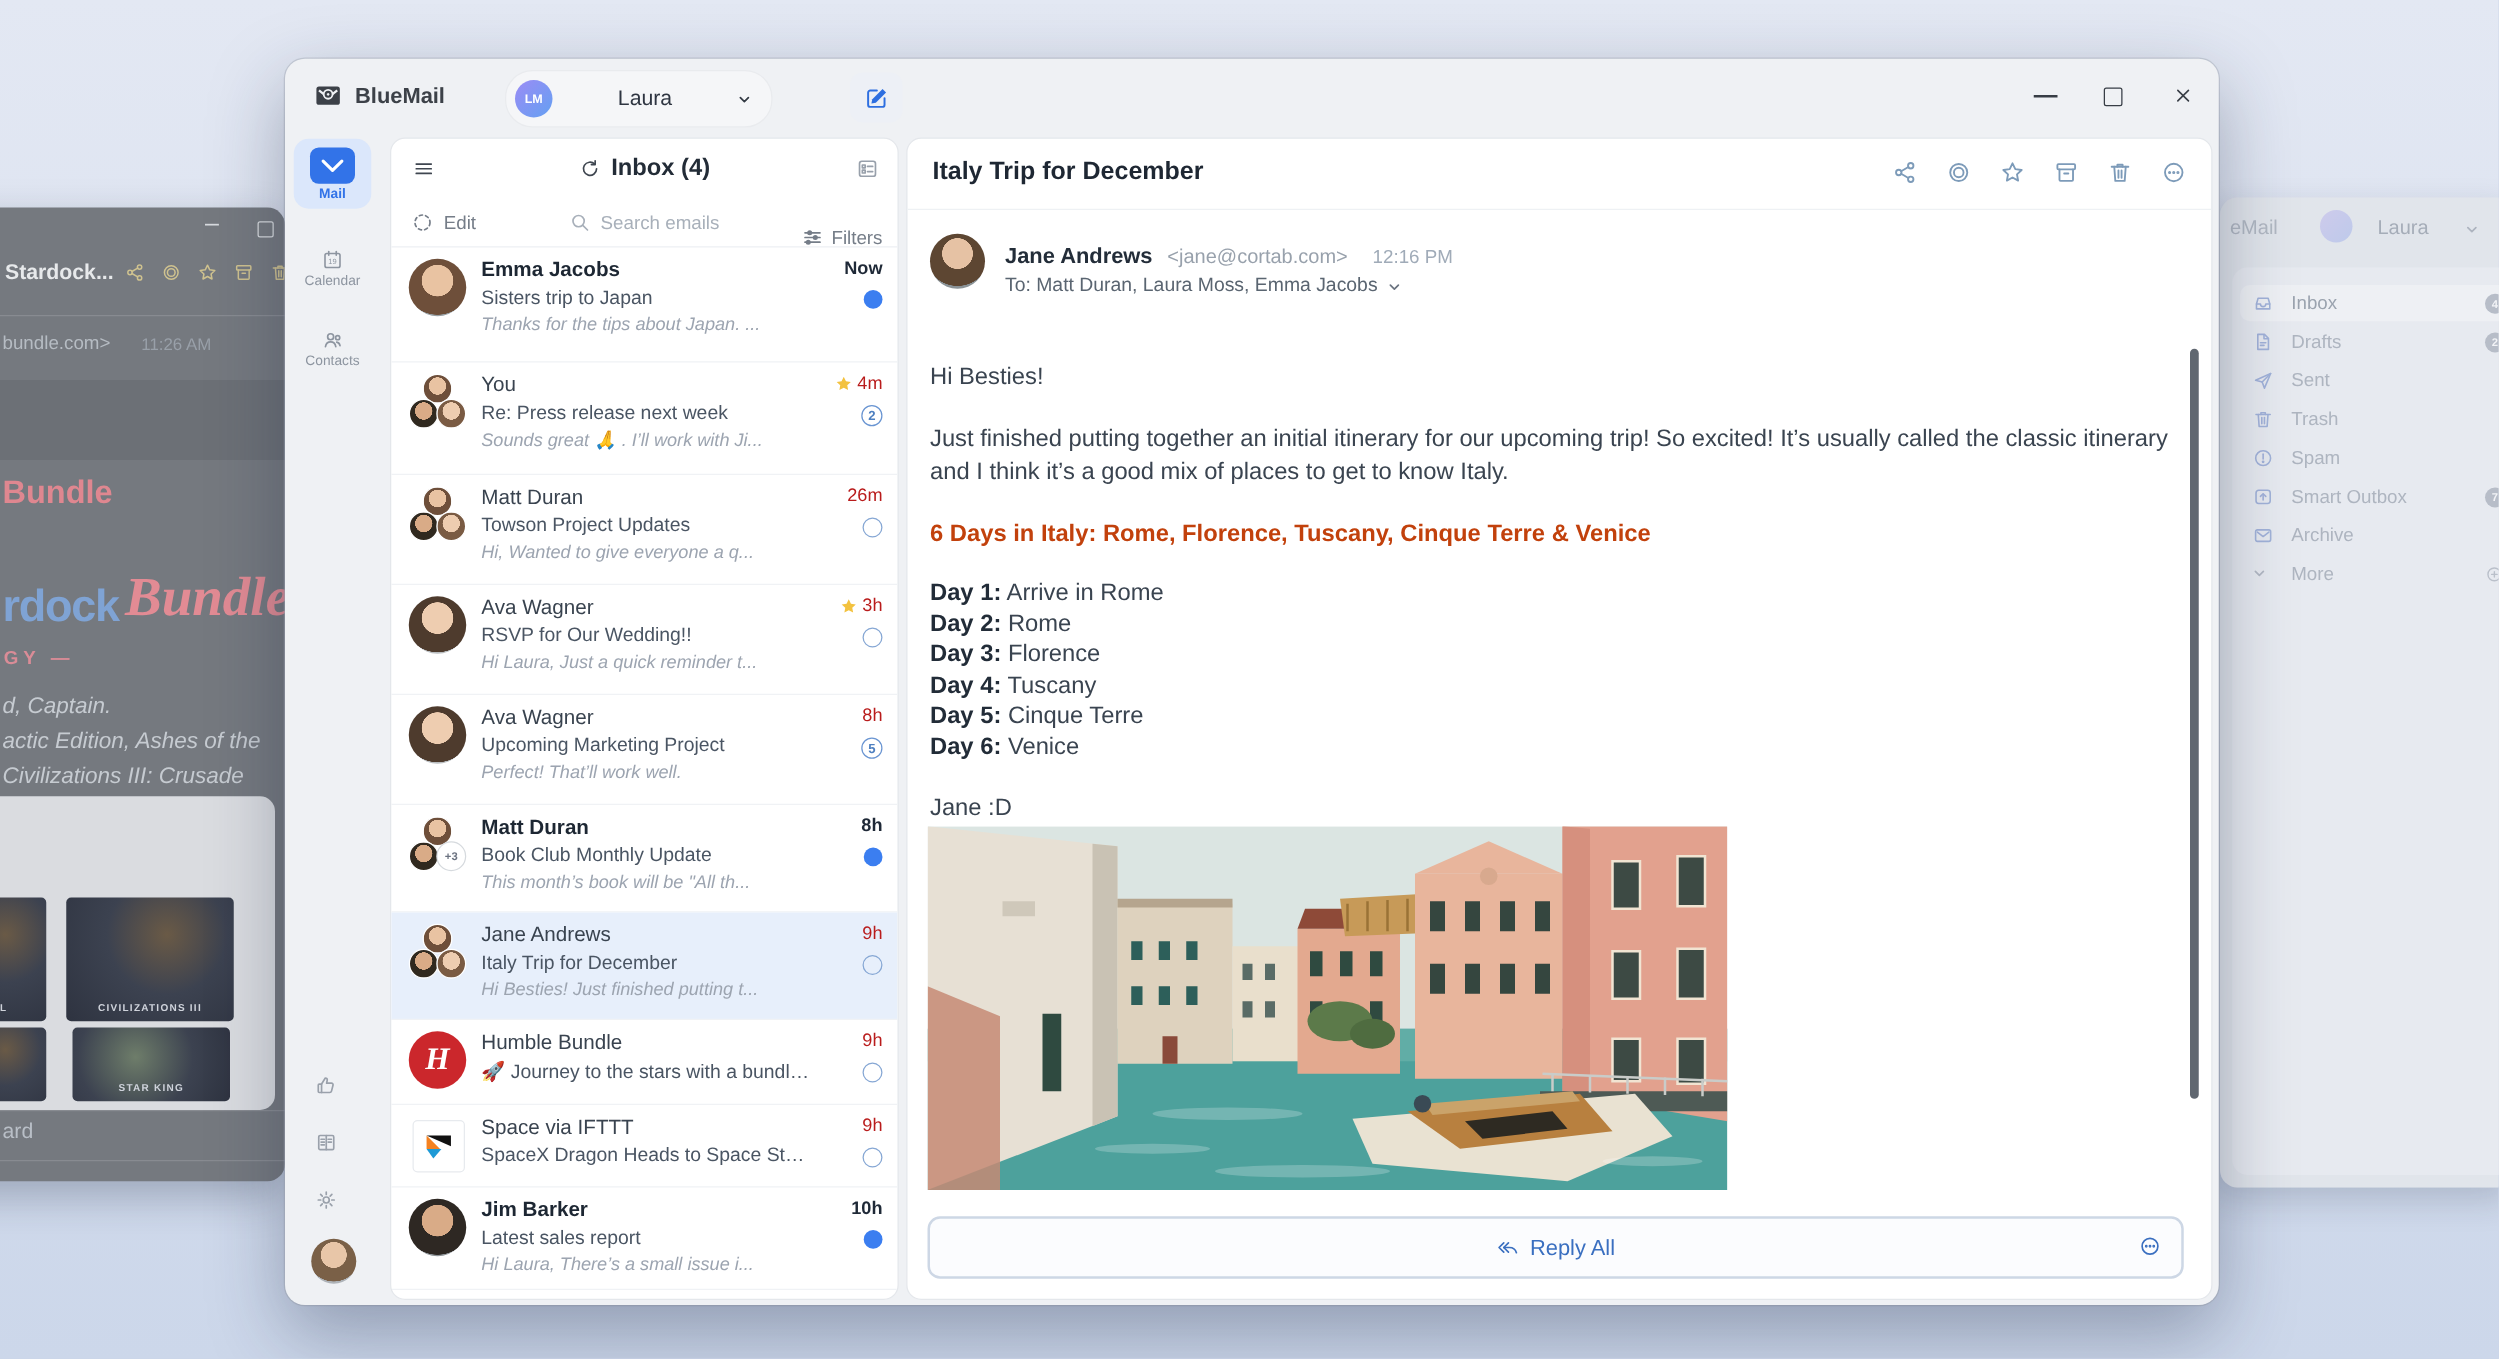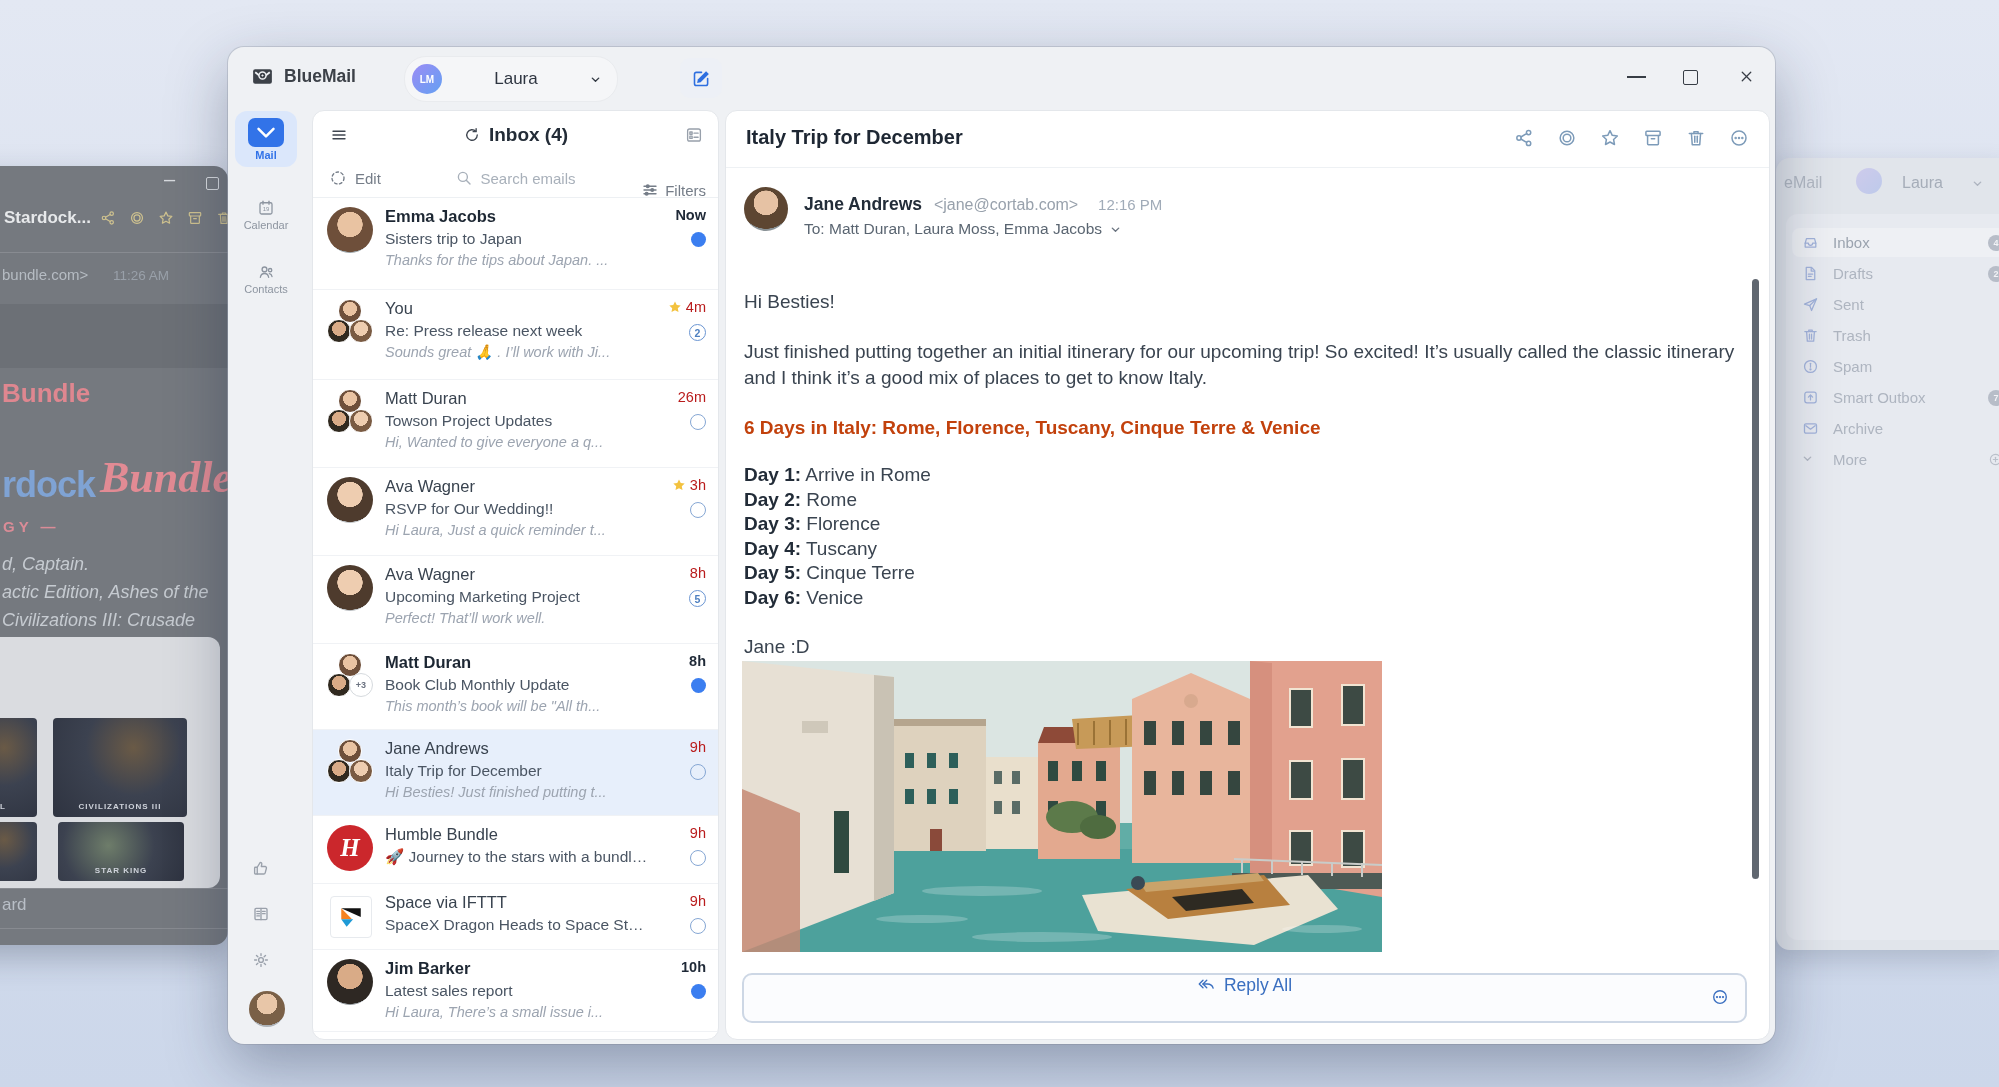--- a/index.html
+++ b/index.html
@@ -141,21 +141,21 @@
   .rd-torow{position:absolute;left:78px;top:109px;font-size:15.5px;color:#5a6571;display:flex;align-items:center;gap:8px;}
   .rd-body{position:absolute;left:18px;top:170px;width:1002px;font-size:19px;color:#3a4450;}
   .rd-body .p1{margin:10px 0 0;}
   .rd-body .p2{margin:26px 0 0;line-height:26px;}
   .rd-body .h{margin:26px 0 0;font-weight:700;color:#c2410c;}
   .rd-days{margin-top:24px;line-height:24.5px;}
   .rd-days b{color:#222c38;}
   .rd-sign{margin-top:26px;}
   .rd-img{position:absolute;left:16px;top:550px;width:640px;height:291px;overflow:hidden;}
   .rd-reply{position:absolute;left:16px;top:862px;width:1005px;height:50px;border:2px solid #cdd7e5;
-            border-radius:10px;background:#fbfcfe;box-sizing:border-box;display:flex;align-items:flex-start;
+            border-radius:10px;background:#fbfcfe;box-sizing:border-box;display:flex;align-items:center;
             justify-content:center;gap:9px;color:#3a6fc0;font-size:17.5px;}
   .rd-reply-more{position:absolute;right:16px;top:13px;color:#3a6fc0;}
   .rd-scroll{position:absolute;left:1026px;top:168px;width:7px;height:600px;background:#606770;border-radius:4px;}
 </style>
 </head>
 <body>
 
 <div id="root">
 
   <div class="abs win-left">

